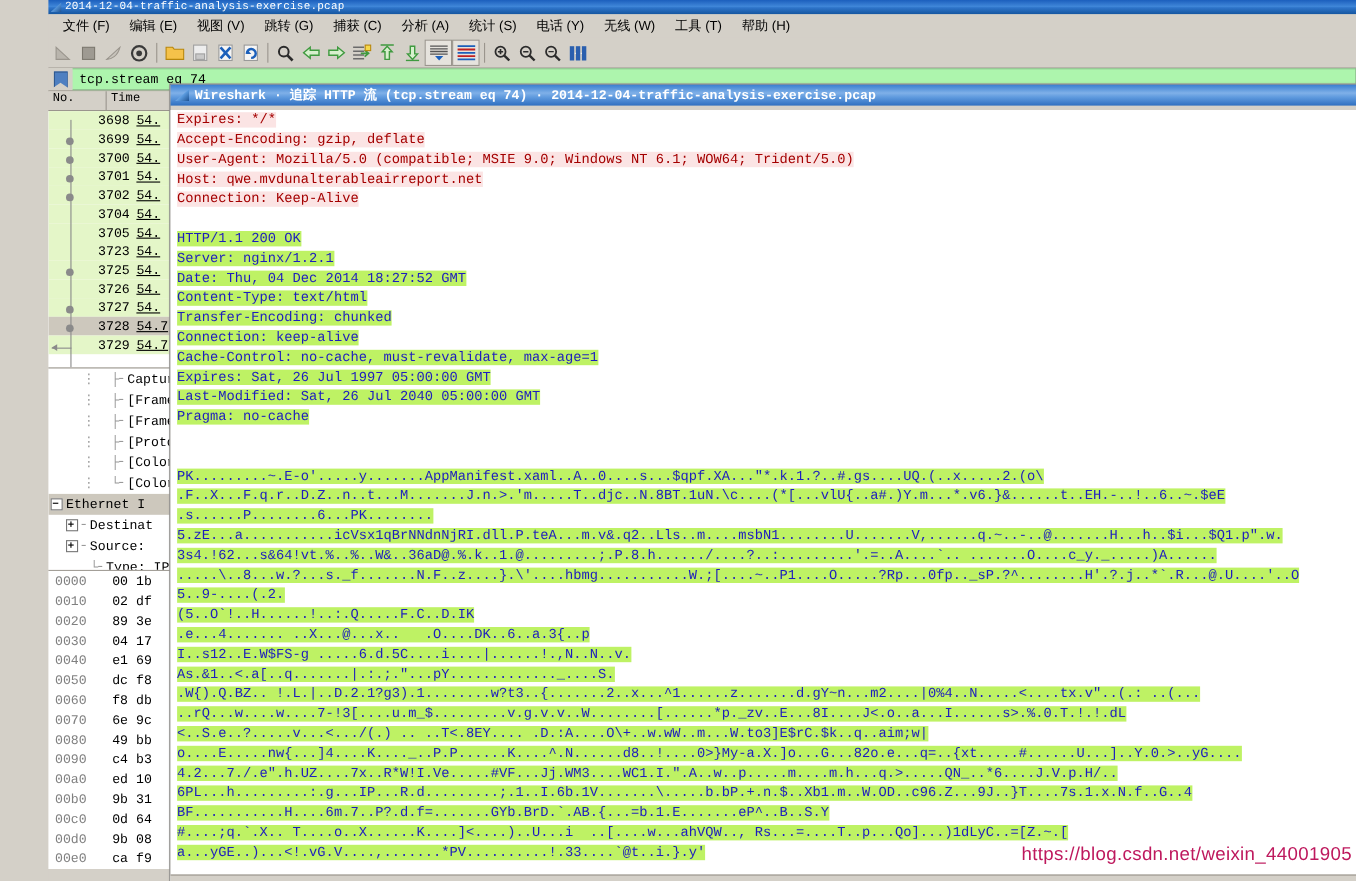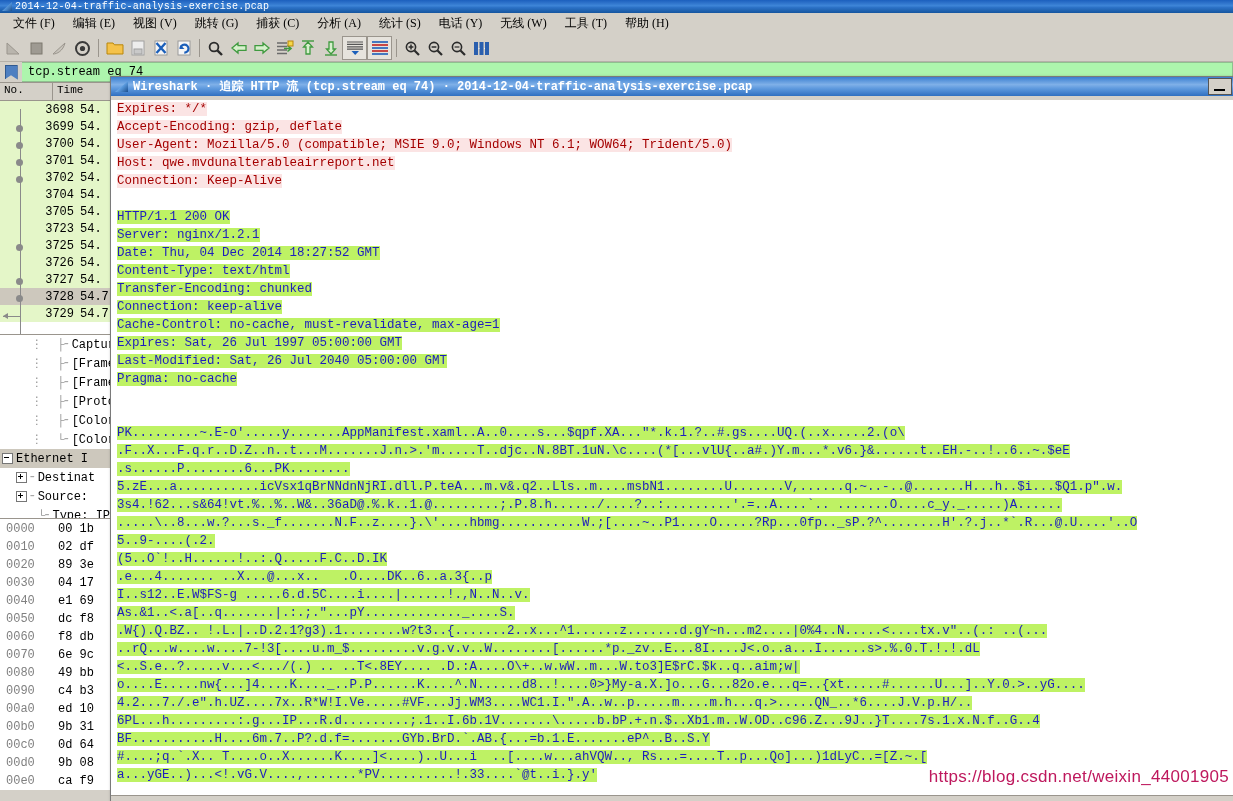--- a/index.html
+++ b/index.html
@@ -3,21 +3,21 @@
 <meta charset="utf-8">
 <style>
   html,body{margin:0;padding:0;}
   body{
     width:1233px;height:801px;overflow:hidden;
     font-family:"Liberation Sans",sans-serif;
     background:#d4d0c8;
     position:relative;
   }
   
-  #app{position:absolute;inset:0;background:#d4d0c8;}
+  #app{position:absolute;inset:0;background:#d4d0c8;margin-left:44px;}
 
   .titlebar{
     height:13px;
     background:linear-gradient(to bottom,#1c5fbd 0%,#3f86d8 45%,#2e74c9 55%,#14559f 100%);
     display:flex;align-items:center;
     padding:0 2px;
     color:#fff;
     font-family:"Liberation Mono",monospace;
     font-size:10px;
     letter-spacing:.2px;
@@ -30,21 +30,21 @@
   }
 
   
   .menubar{
     height:21px;background:#d4d0c8;
     display:flex;align-items:center;
     padding-left:4px;
     font-size:12px;color:#000;
     border-bottom:1px solid #d4d0c8;
   }
-  .menu-item{padding:2px 9px;cursor:default;white-space:nowrap;font-family:Liberation Serif, serif;}
+  .menu-item{padding:2px 9px;cursor:default;white-space:nowrap;font-family:Liberation Sans, sans-serif;}
 
   
   .toolbar{
     height:26px;background:#d4d0c8;display:flex;align-items:center;
     padding-left:2px;border-bottom:1px solid #b5b0a8;
   }
   .tbtn{width:23px;height:22px;display:flex;align-items:center;justify-content:center;position:relative;}
   .tsep{width:1px;height:18px;background:#9a958d;margin:0 4px;}
   .tbtn.framed{border:1px solid #9a958d;background:#e6e3dd;}
 
@@ -77,21 +77,21 @@
   .plist{
     height:233px;overflow:hidden;background:#fff;position:relative;
   }
   .prow{
     height:17px;display:flex;align-items:center;background:#e4f6c8;
     font-family:"Liberation Mono",monospace;font-size:12px;color:#000;
     white-space:nowrap;
   }
   .prow.sel{background:#cdc8bd;}
   .prow .pno{width:74px;text-align:right;padding-right:3px;}
-  .prow .ptime{padding-left:3px;}
+  .prow .ptime{padding-left:3px;text-decoration:underline;}
 
   
   .streamline{position:absolute;left:20px;top:8px;width:1px;height:296px;background:#8a8a8a;}
   .sdot{position:absolute;left:16px;width:7px;height:7px;border-radius:50%;background:#8a8a8a;}
   .sarrow{position:absolute;left:3px;width:18px;height:1px;background:#8a8a8a;}
   .sarrow:before{content:"";position:absolute;left:0;top:-3px;border-top:3px solid transparent;border-bottom:3px solid transparent;border-right:5px solid #8a8a8a;}
 
   
   .detail{
     height:183px;background:#fff;overflow:hidden;position:relative;

